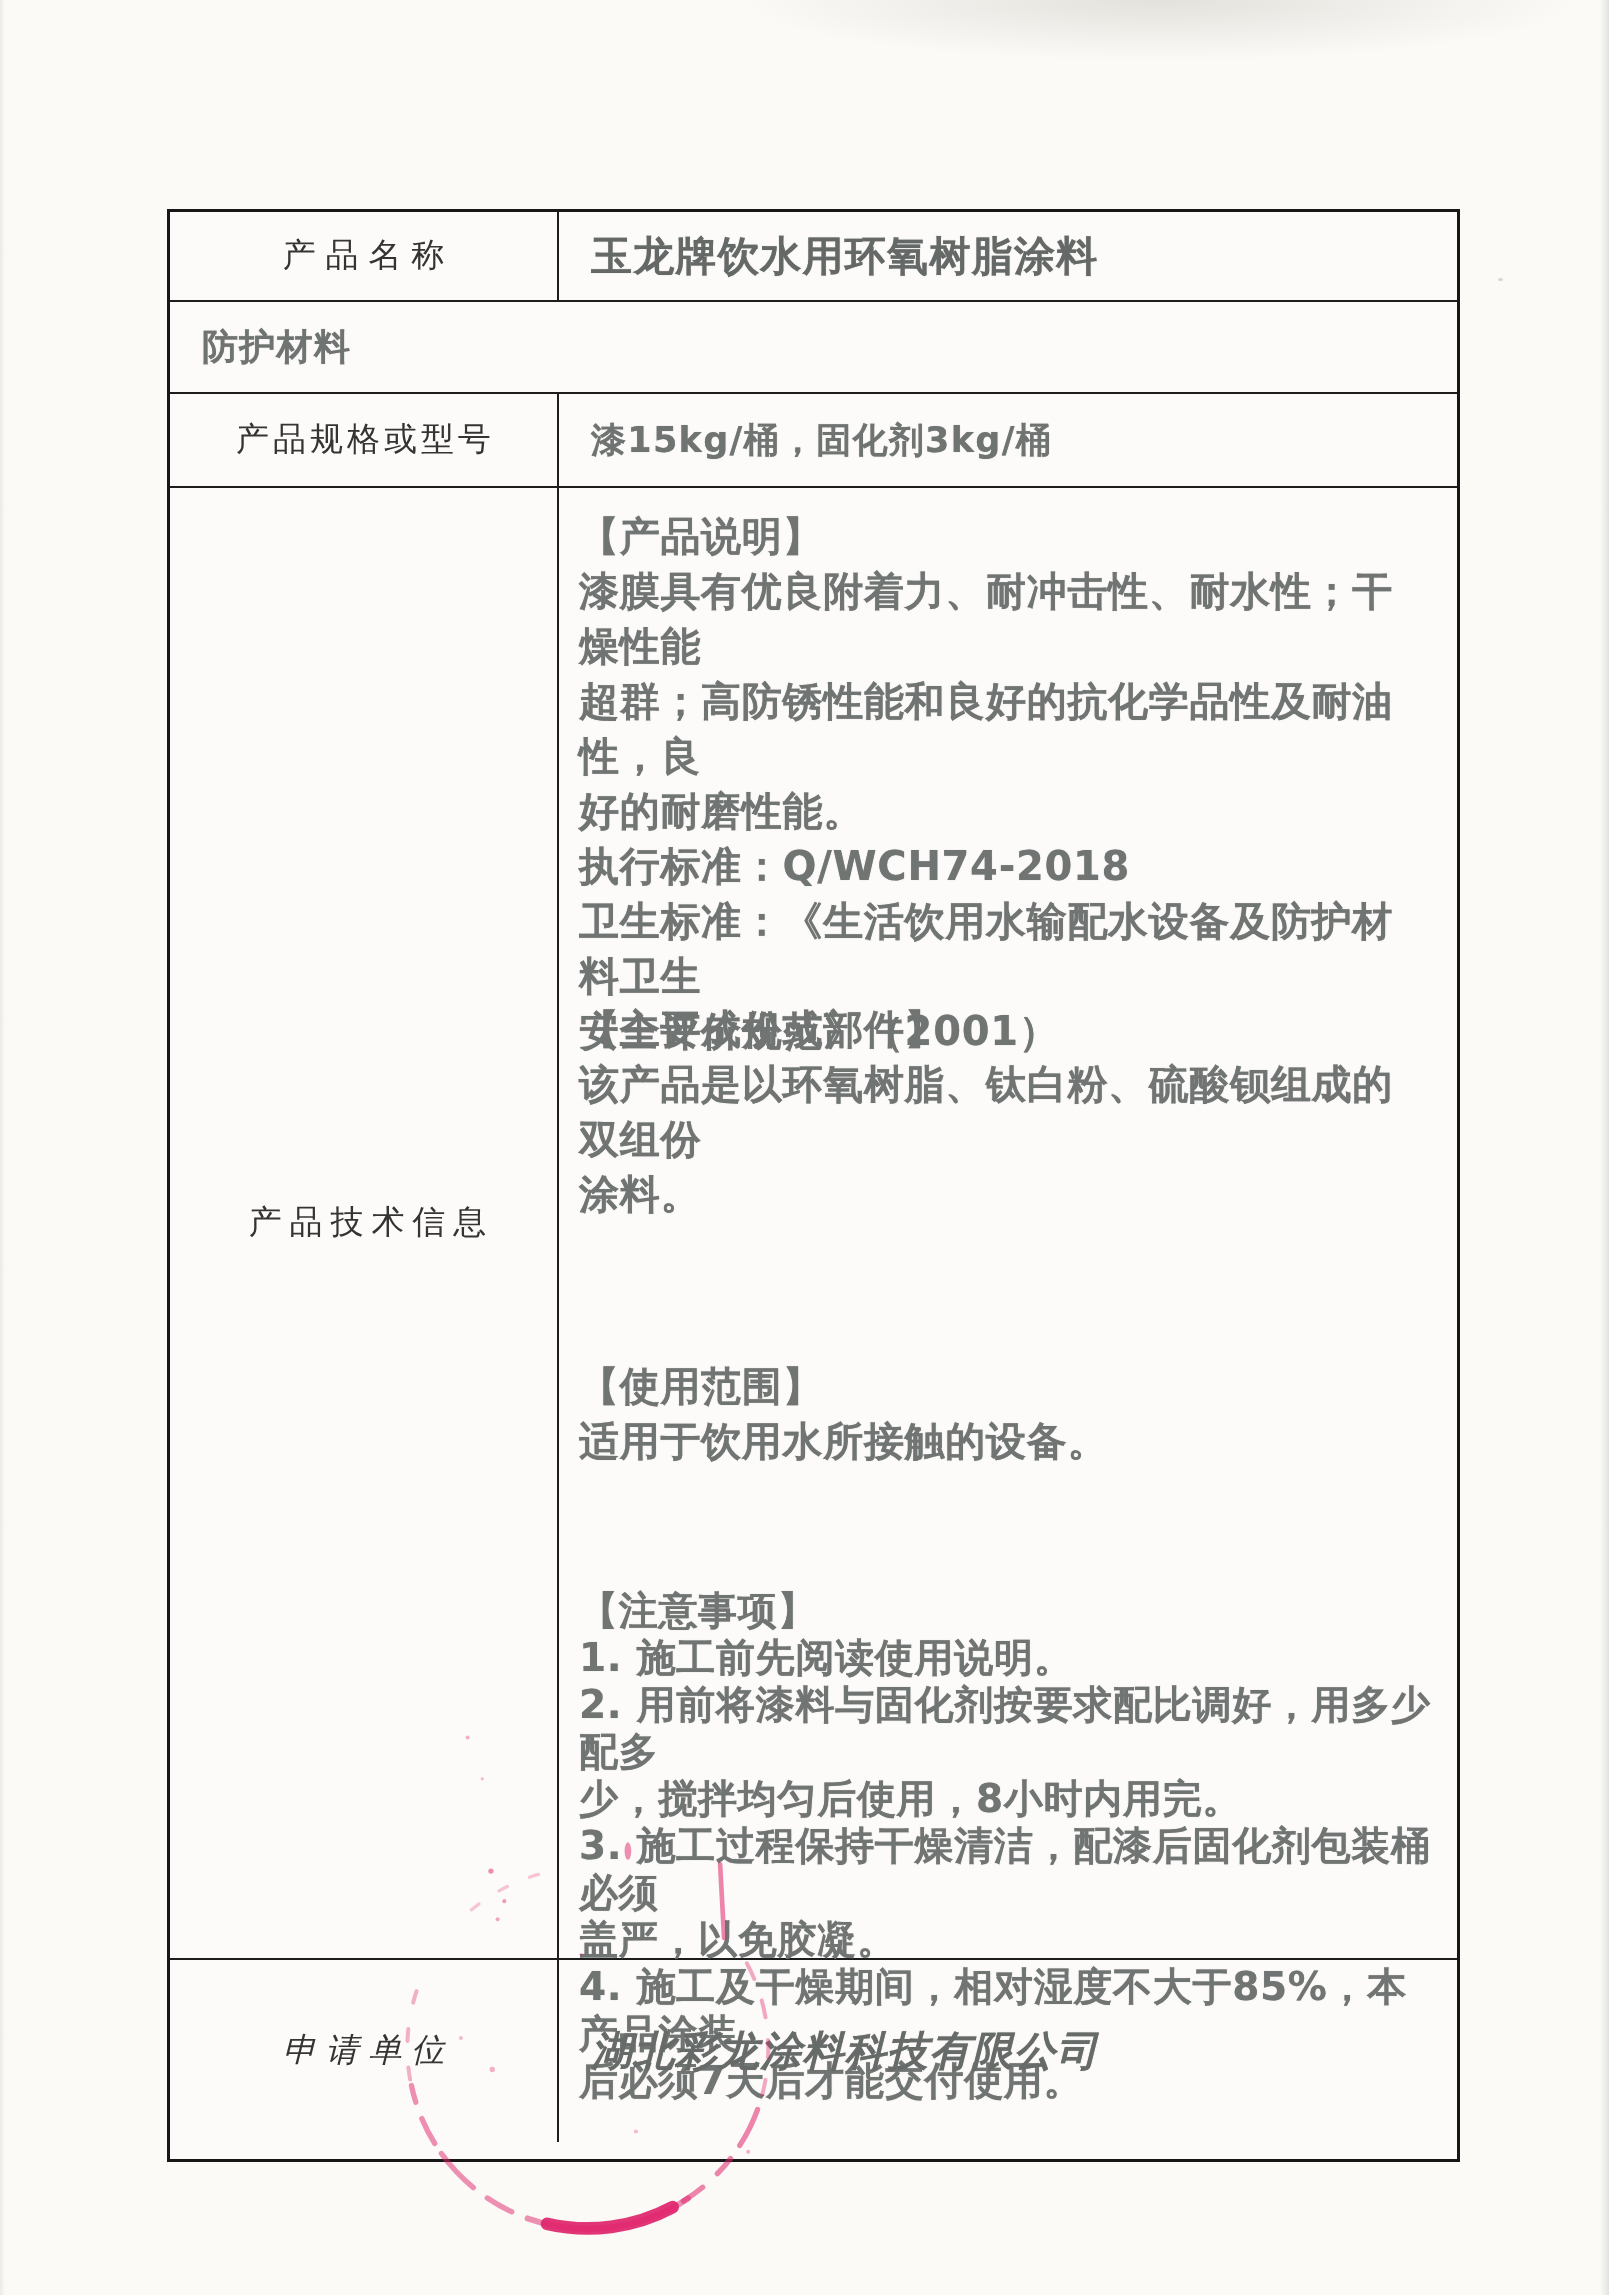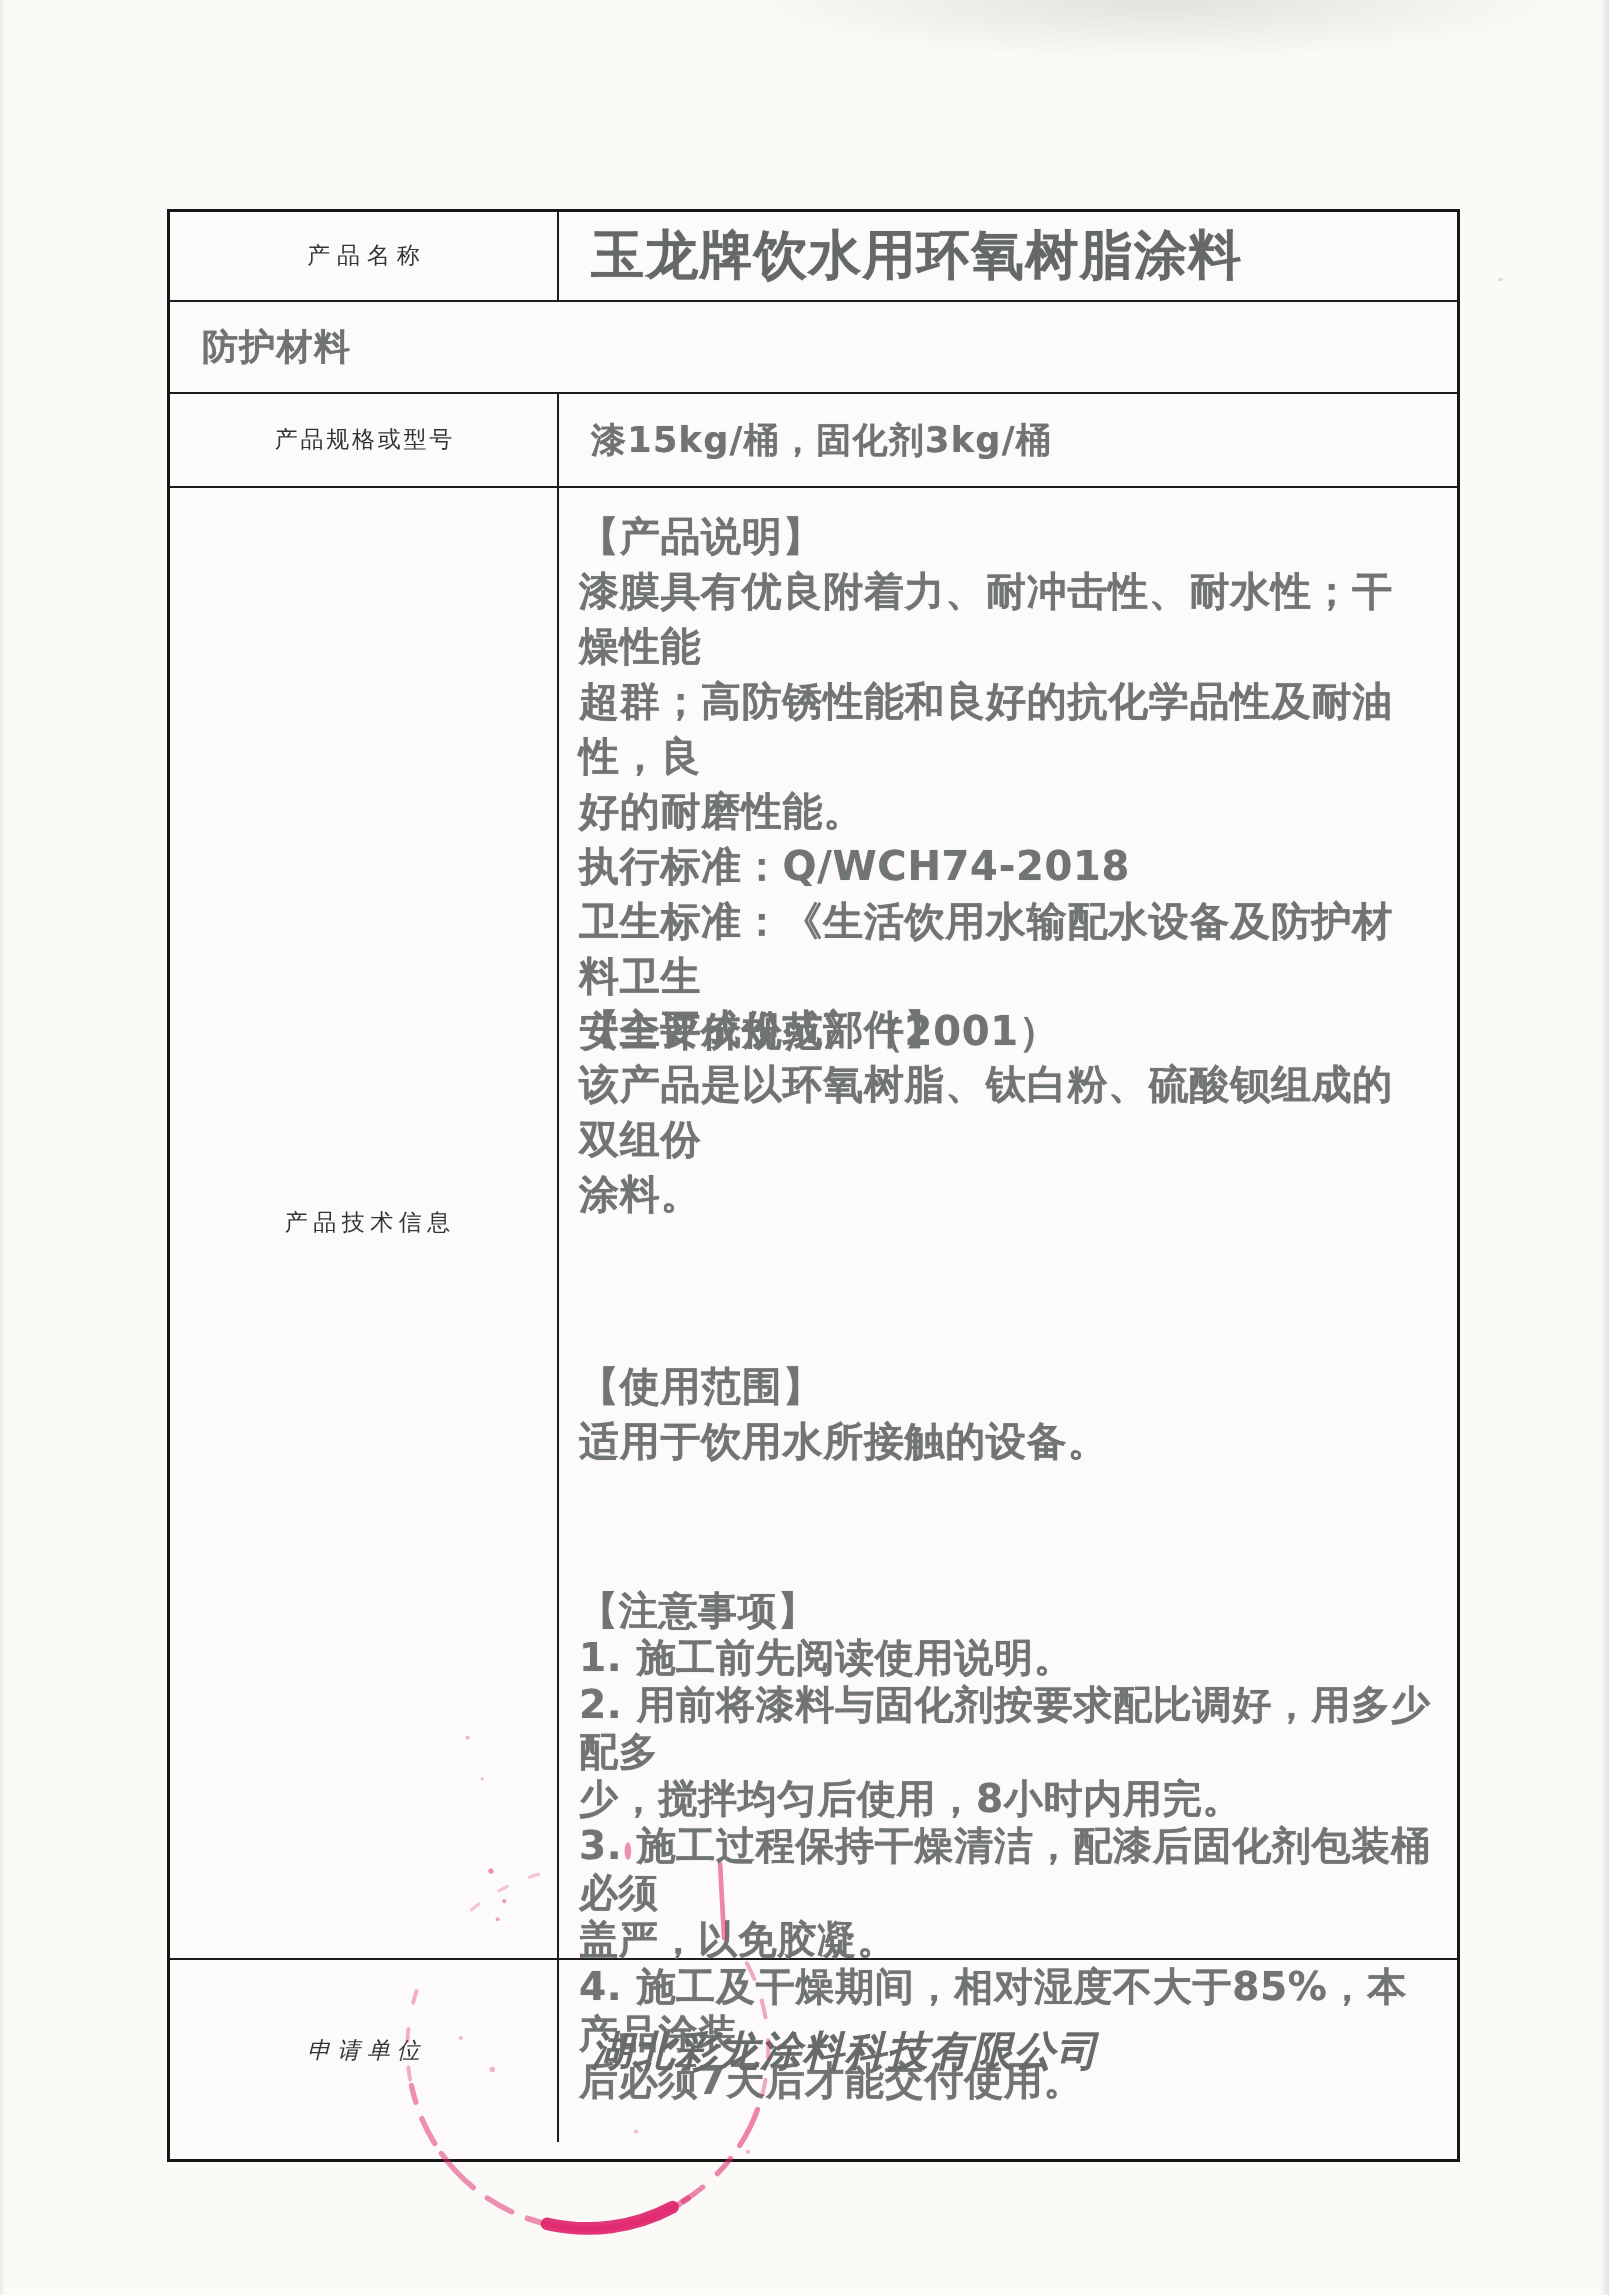--- a/index.html
+++ b/index.html
@@ -38,33 +38,33 @@
     width:389px;flex:0 0 389px;border-right:2.7px solid #1d1d1d;
     display:flex;align-items:center;justify-content:center;
     box-sizing:border-box;
   }
   .vcell{
     flex:1 1 auto;display:flex;align-items:center;
     padding-left:32px;box-sizing:border-box;position:relative;
   }
 
   .lbl{
-    color:#343434;font-size:23px;line-height:1.2;white-space:nowrap;
+    color:#343434;font-size:33px;line-height:1.2;white-space:nowrap;
   }
   .ls-wide{letter-spacing:0.30em;margin-right:-0.30em;}
   .ls-mid{letter-spacing:0.12em;margin-right:-0.12em;}
   .ls-tech{letter-spacing:0.24em;margin-right:-0.24em;margin-left:8px;}
 
   .val{
     font-family:"DejaVu Sans","Liberation Sans",sans-serif;
     font-weight:700;color:#6f7371;letter-spacing:1.3px;
     text-shadow:0 0 0.8px rgba(111,115,113,0.75);
     white-space:nowrap;
   }
-  .val-title{font-size:53px;color:#646866;}
+  .val-title{font-size:41px;color:#646866;}
   .val-cat{font-size:36px;}
   .val-spec{font-size:35px;}
   .val-company{font-size:41px;color:#666a68;}
 
   .section{
     position:absolute;left:20px;width:852px;
     font-family:"DejaVu Sans","Liberation Sans",sans-serif;
     font-weight:700;color:#707472;font-size:40px;
     letter-spacing:0.7px;white-space:pre-line;
     text-shadow:0 0 0.8px rgba(112,116,114,0.7);

